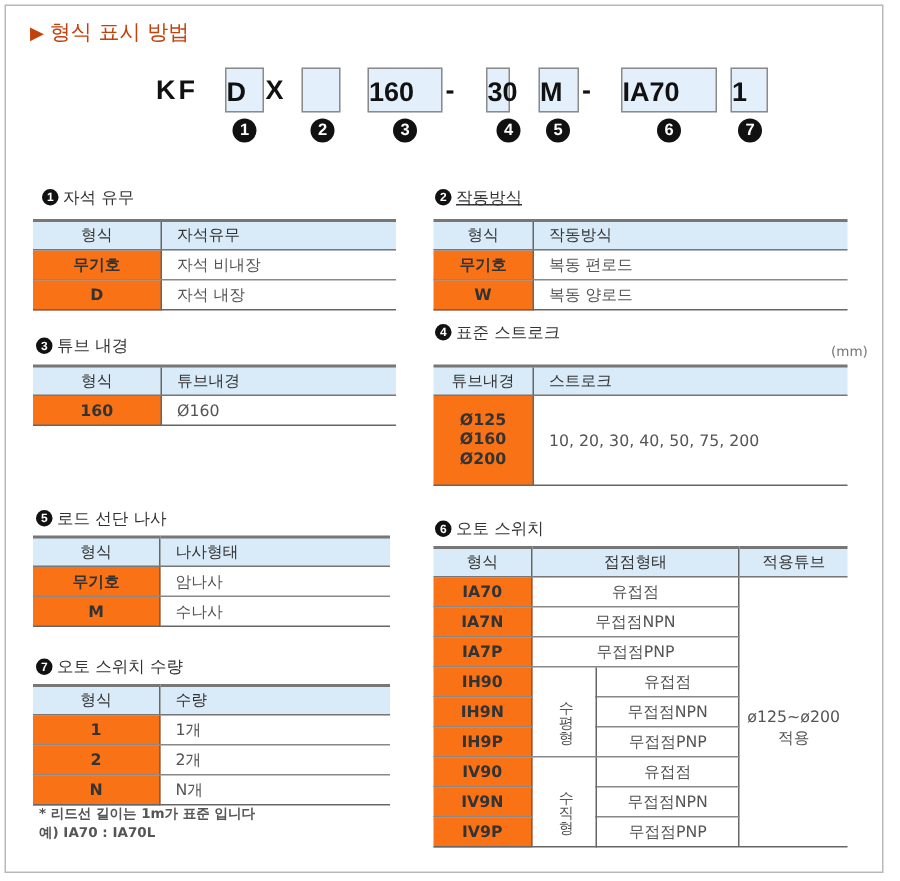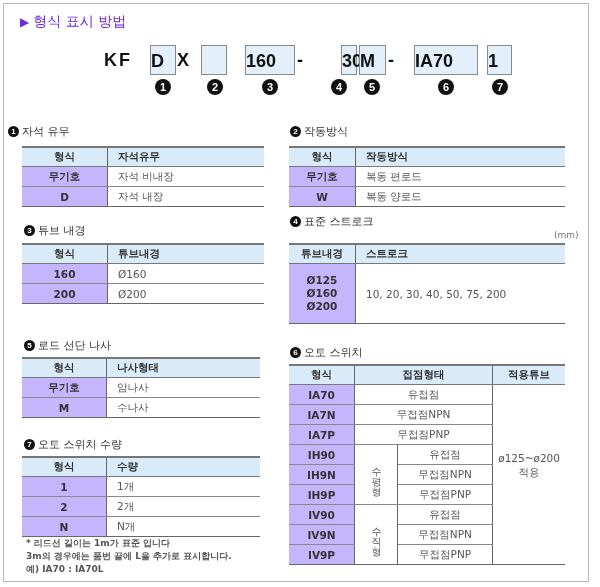--- a/index.html
+++ b/index.html
@@ -1,41 +1,41 @@
 <!DOCTYPE html>
 <html><head>
 <meta charset="utf-8">
 <style>
   html, body { margin:0; padding:0; background:#ffffff; }
   body { width:600px; height:587px; position:relative; overflow:hidden;
          font-family:"DejaVu Sans","Liberation Sans",sans-serif; color:#222; }
   .frame { position:absolute; left:3px; top:3px; width:586px; height:579px;
            border:1px solid #b8b8b8; box-sizing:border-box; background:#fff; }
-  .page-title { position:absolute; left:20px; top:13px; font-size:14px; color:#6d28d9; }
+  .page-title { position:absolute; left:20px; top:13px; font-size:14px; color:#c2410c; }
   .page-title .tri { font-size:12px; margin-right:4px; }
 
   .code-row { position:absolute; top:45px; left:0; width:600px; height:30px; }
   .code-seg { position:absolute; top:0; height:30px; font-family:"Liberation Sans",sans-serif;
               font-weight:bold; font-size:18px; line-height:30px; color:#111; }
   .code-box { background:#e3f0fb; border:1px solid #8a8a8a; box-sizing:border-box; }
   .num-badge { position:absolute; top:79px; width:16px; height:16px; border-radius:50%;
                background:#111; color:#fff; font-size:11px; font-weight:bold; line-height:16px;
                text-align:center; font-family:"Liberation Sans",sans-serif; }
 
   .sec-title { position:absolute; font-size:11px; color:#333; white-space:nowrap; }
   .sec-title .b { display:inline-block; width:11px; height:11px; border-radius:50%; background:#111;
                   color:#fff; font-size:8px; font-weight:bold; line-height:11px; text-align:center;
                   margin-right:3px; vertical-align:1px; font-family:"Liberation Sans",sans-serif; }
   .unit { position:absolute; font-size:9px; color:#777; }
 
   table.spec { position:absolute; border-collapse:collapse; font-size:10.5px; }
-  table.spec th { background:#d9ebf8; font-weight:bold; color:#333; height:18px; padding:0;
+  table.spec th { background:#d9ebf8; font-weight:normal; color:#333; height:18px; padding:0;
                   border-top:2px solid #777; border-bottom:1px solid #777; }
   table.spec td { height:19px; padding:0; border-bottom:1px solid #888; color:#555; }
-  table.spec td.k { background:#c4b5fd; text-align:center; font-weight:bold; color:#333; }
+  table.spec td.k { background:#f97316; text-align:center; font-weight:bold; color:#333; }
   table.spec .sep { border-right:1px solid #666; }
   table.spec .l { text-align:left; padding-left:10px; }
   table.spec .c { text-align:center; }
   table.spec tr:last-child td { border-bottom:1px solid #666; }
   .vert { writing-mode:vertical-rl; text-orientation:upright; font-size:10px; color:#555; letter-spacing:0; }
 
   .note { position:absolute; left:26px; top:537px; font-size:9px; color:#555; line-height:13px;font-weight:bold; }
 </style>
 </head>
 <body>
@@ -46,55 +46,55 @@
   <span class="tri">▶</span><span>형식 표시 방법</span>
 </div>
 
 <div class="code-row">
   <div class="code-seg" style="left:104px;width:44px;letter-spacing:2px;">KF</div>
   <div class="code-seg code-box" style="left:150px;width:26px;">D</div>
   <div class="code-seg" style="left:177px;width:22px;">X</div>
   <div class="code-seg code-box" style="left:201px;width:26px;"></div>
   <div class="code-seg code-box" style="left:245px;width:50px;">160</div>
   <div class="code-seg" style="left:297px;width:18px;">-</div>
-  <div class="code-seg code-box" style="left:341px;width:16px;">30</div>
+  <div class="code-seg code-box" style="left:324px;width:16px;">30</div>
   <div class="code-seg code-box" style="left:359px;width:27px;">M</div>
   <div class="code-seg" style="left:388px;width:18px;">-</div>
   <div class="code-seg code-box" style="left:414px;width:64px;">IA70</div>
   <div class="code-seg code-box" style="left:487px;width:25px;">1</div>
 </div>
 <div class="num-badge" style="left:155px;">1</div>
 <div class="num-badge" style="left:207px;">2</div>
 <div class="num-badge" style="left:262px;">3</div>
 <div class="num-badge" style="left:331px;">4</div>
 <div class="num-badge" style="left:364px;">5</div>
 <div class="num-badge" style="left:438px;">6</div>
 <div class="num-badge" style="left:492px;">7</div>
 
-<div class="sec-title" style="left:8px;top:124px;">
+<div class="sec-title" style="left:28px;top:124px;">
   <span class="b">1</span><span>자석 유무</span>
 </div>
 <table class="spec" style="left:22px;top:146px;width:242px;">
   <tbody>
       <tr>
         <th class="sep" style="width:85px;">형식</th>
         <th class="l">자석유무</th>
       </tr>
   <tr>
         <td class="k sep">무기호</td>
         <td class="l">자석 비내장</td>
       </tr>
   <tr>
         <td class="k sep">D</td>
         <td class="l">자석 내장</td>
       </tr>
 </tbody>
   </table>
 
-<div class="sec-title" style="left:290px;top:124px;">
+<div class="sec-title" style="left:290px;top:124px;text-decoration:underline;">
   <span class="b">2</span><span>작동방식</span>
 </div>
 <table class="spec" style="left:289px;top:146px;width:276px;">
   <tbody>
       <tr>
         <th class="sep" style="width:66px;">형식</th>
         <th class="l">작동방식</th>
       </tr>
   <tr>
         <td class="k sep">무기호</td>
@@ -112,24 +112,20 @@
 </div>
 <table class="spec" style="left:22px;top:243px;width:242px;">
   <tbody>
       <tr>
         <th class="sep" style="width:85px;">형식</th>
         <th class="l">튜브내경</th>
       </tr>
   <tr>
         <td class="k sep">160</td>
         <td class="l">Ø160</td>
-      </tr>
-  <tr>
-        <td class="k sep">200</td>
-        <td class="l">Ø200</td>
       </tr>
 </tbody>
   </table>
 
 <div class="sec-title" style="left:290px;top:214px;">
   <span class="b">4</span><span>표준 스트로크</span>
 </div>
 <div class="unit" style="left:554px;top:230px;">(mm)</div>
 <table class="spec" style="left:289px;top:243px;width:276px;">
   <tbody>
@@ -187,38 +183,37 @@
       </tr>
   <tr>
         <td class="k sep">N</td>
         <td class="l">N개</td>
       </tr>
 </tbody>
   </table>
 
 <div class="note">
   <div>* 리드선 길이는 1m가 표준 입니다</div>
-  <div>3m의 경우에는 품번 끝에 L을 추가로 표시합니다.</div>
   <div>예) IA70 : IA70L</div>
 </div>
 
 <div class="sec-title" style="left:290px;top:345px;">
   <span class="b">6</span><span>오토 스위치</span>
 </div>
 <table class="spec" style="left:289px;top:364px;width:276px;">
   <tbody>
       <tr>
     <th class="sep" style="width:65px;">형식</th>
     <th class="sep c" colspan="2" style="width:124px;">접점형태</th>
     <th class="c">적용튜브</th>
   </tr>
   <tr>
     <td class="k sep">IA70</td>
     <td class="c sep" colspan="2">유접점</td>
-    <td class="c" rowspan="9" style="vertical-align:top;padding-top:66px;line-height:14px;border-bottom:1px solid #666;">
+    <td class="c" rowspan="9" style="vertical-align:top;padding-top:86px;line-height:14px;border-bottom:1px solid #666;">
       <div>ø125~ø200</div>
       <div>적용</div>
     </td>
   </tr>
   <tr>
     <td class="k sep">IA7N</td>
     <td class="c sep" colspan="2">무접점NPN</td>
   </tr>
   <tr>
     <td class="k sep">IA7P</td>

